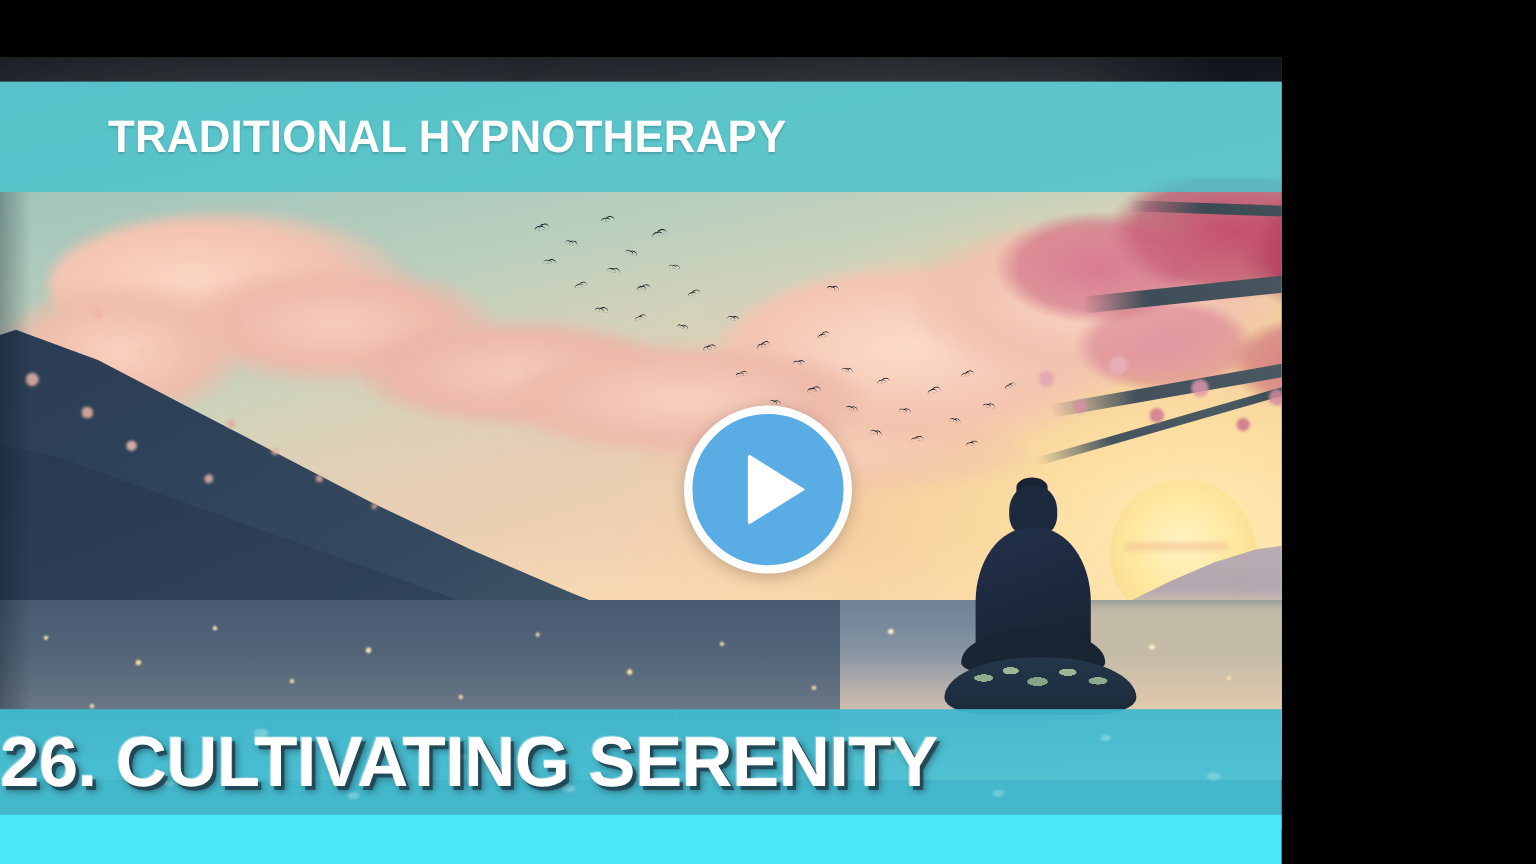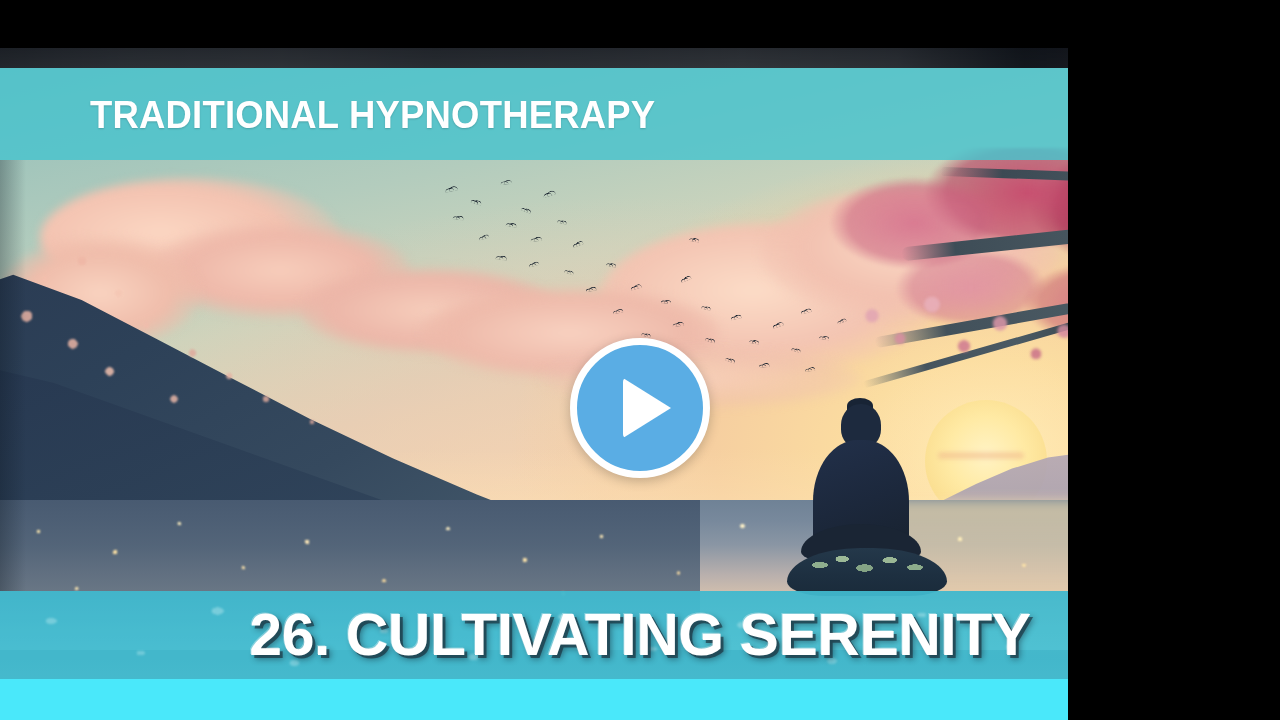--- a/index.html
+++ b/index.html
@@ -386,21 +386,20 @@
   }
   .logo-svg { position:absolute; left:12px; top:12px; width:58px; height:58px; }
 
   
   .title-band {
     position:absolute; left:0; top:543px; width:1280px; height:88px;
     background:rgba(66,190,208,.34);
   }
   .title-text {
     position:absolute; left:0; top:553px; width:1280px;
-    text-align:center;
     font-size:59px; font-weight:700;
     letter-spacing:-0.5px;
     color:#ffffff;
     font-family:"Liberation Sans", sans-serif;
     text-shadow:
        3px 3px 0 rgba(20,30,40,.55),
        4px 4px 6px rgba(10,20,30,.45),
       -1px -1px 0 rgba(255,255,255,.35);
     white-space:nowrap;
   }

